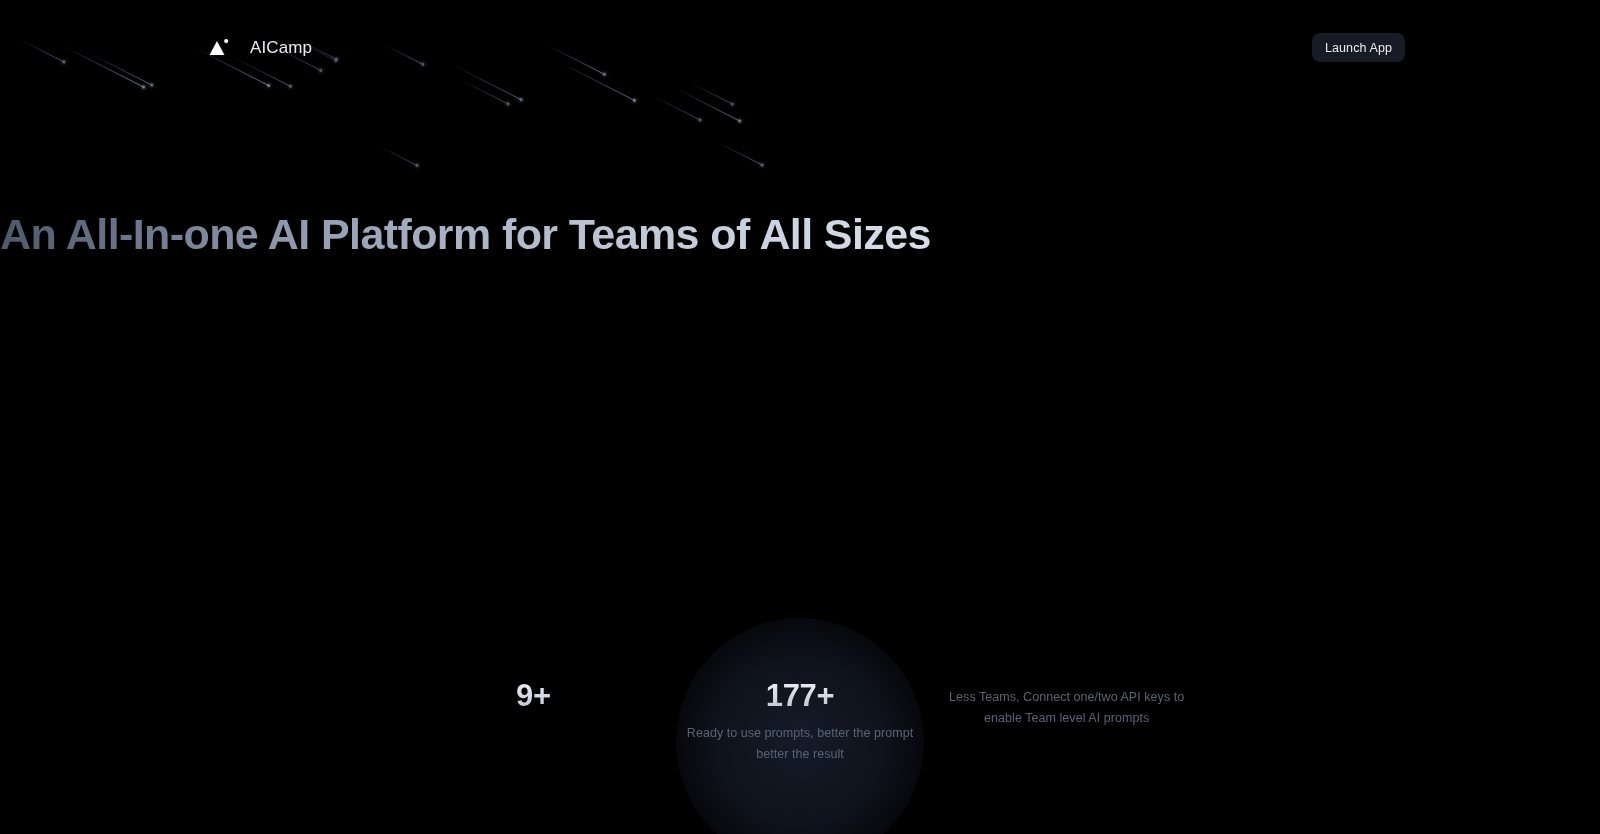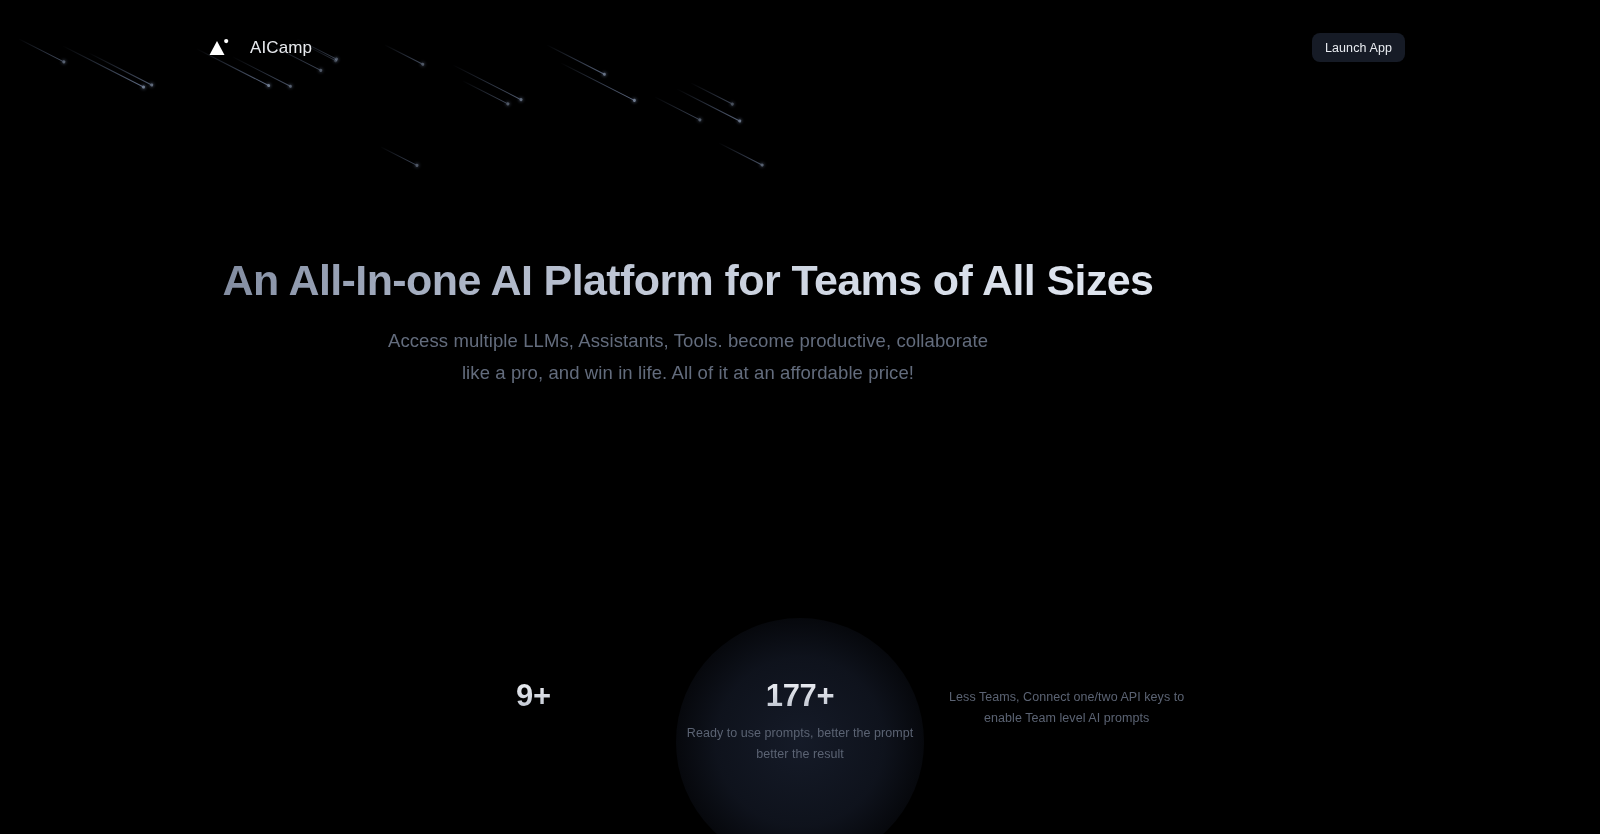--- a/index.html
+++ b/index.html
@@ -93,23 +93,22 @@
     letter-spacing:0.1px;
     cursor:pointer;
     white-space:nowrap;
   }
 
   
   .hero {
     position:absolute;
     left:0; top:208px;
     width:1376px;
-    text-align:center;
+    text-align:left;
     z-index:4;
-    margin-top:46px;
   }
   .hero-title {
     font-size:43px;
     font-weight:700;
     line-height:53px;
     letter-spacing:-0.6px;
     background:linear-gradient(100deg,
        #4e5767 0%,
        #6a7488 9%,
        #8d97ab 20%,
@@ -225,24 +224,20 @@
         </svg>
       </span>
       <span class="brand-name">AICamp</span>
     </div>
 
     <button class="launch-btn">Launch App</button>
   </div>
 
   <div class="hero">
     <h1 class="hero-title">An All-In-one AI Platform for Teams of All Sizes</h1>
-    <p class="hero-sub">
-      <span>Access multiple LLMs, Assistants, Tools. become productive, collaborate</span>
-      <span>like a pro, and win in life. All of it at an affordable price!</span>
-    </p>
   </div>
 
   <div class="stats">
 
     <div class="stat">
       <div class="stat-value">9+</div>
     </div>
 
     <div class="stat">
       <div class="stat-value">177+</div>

